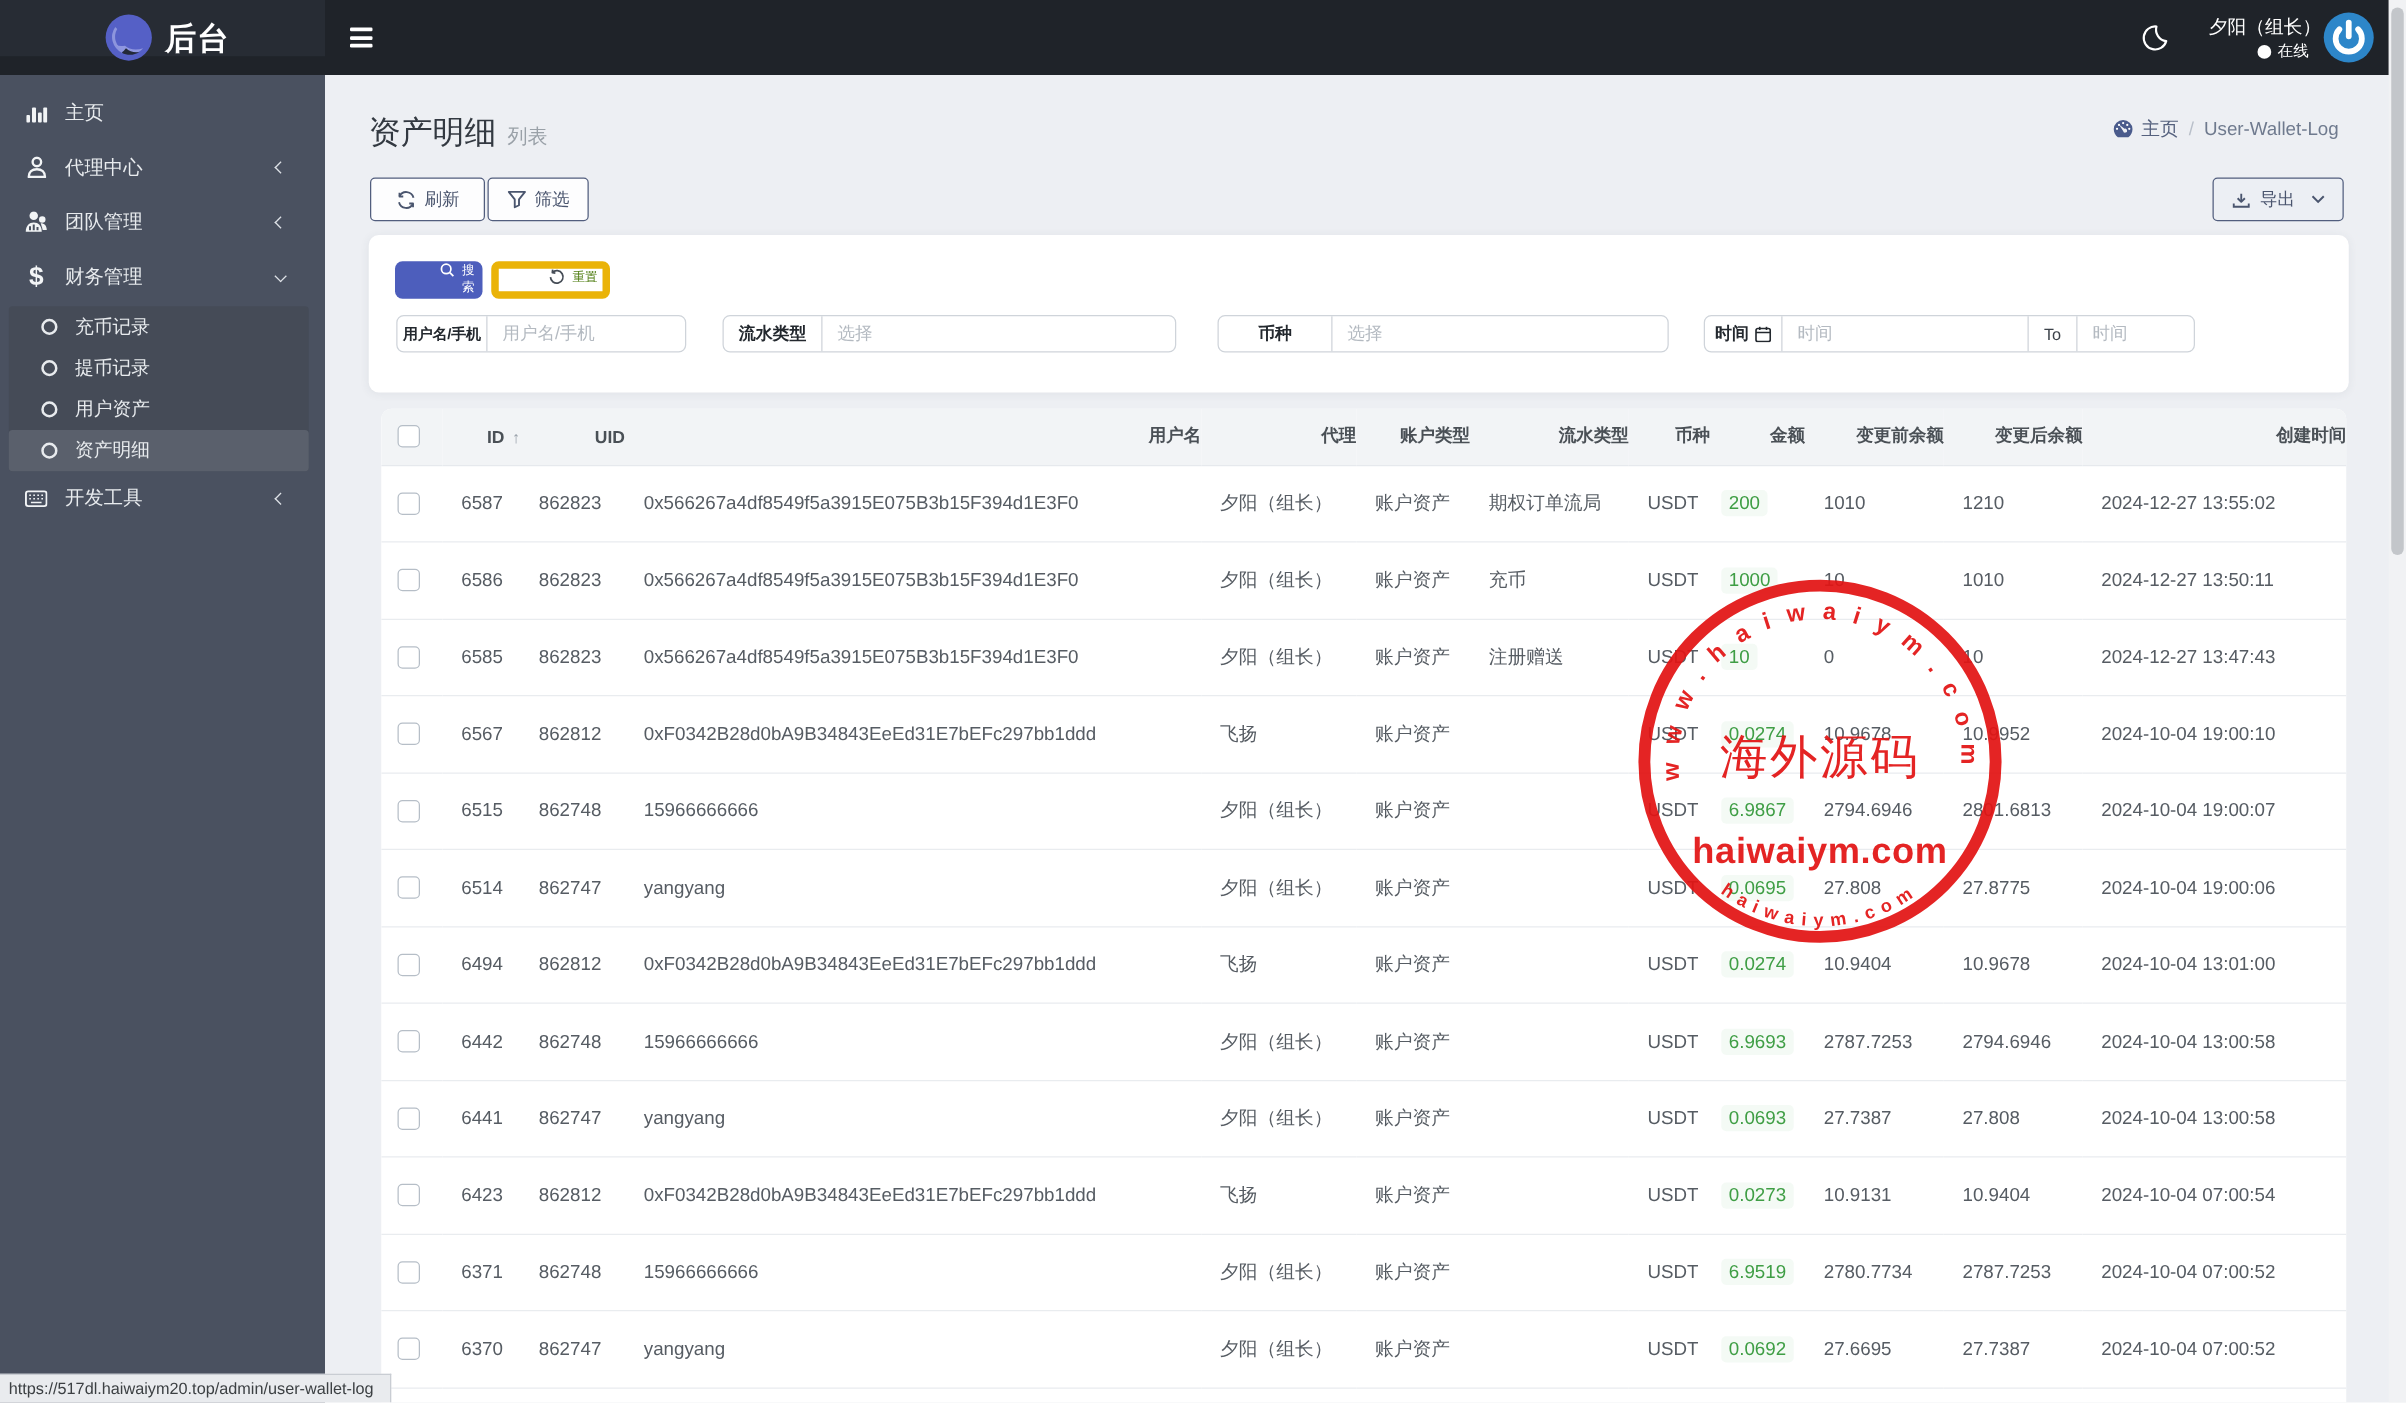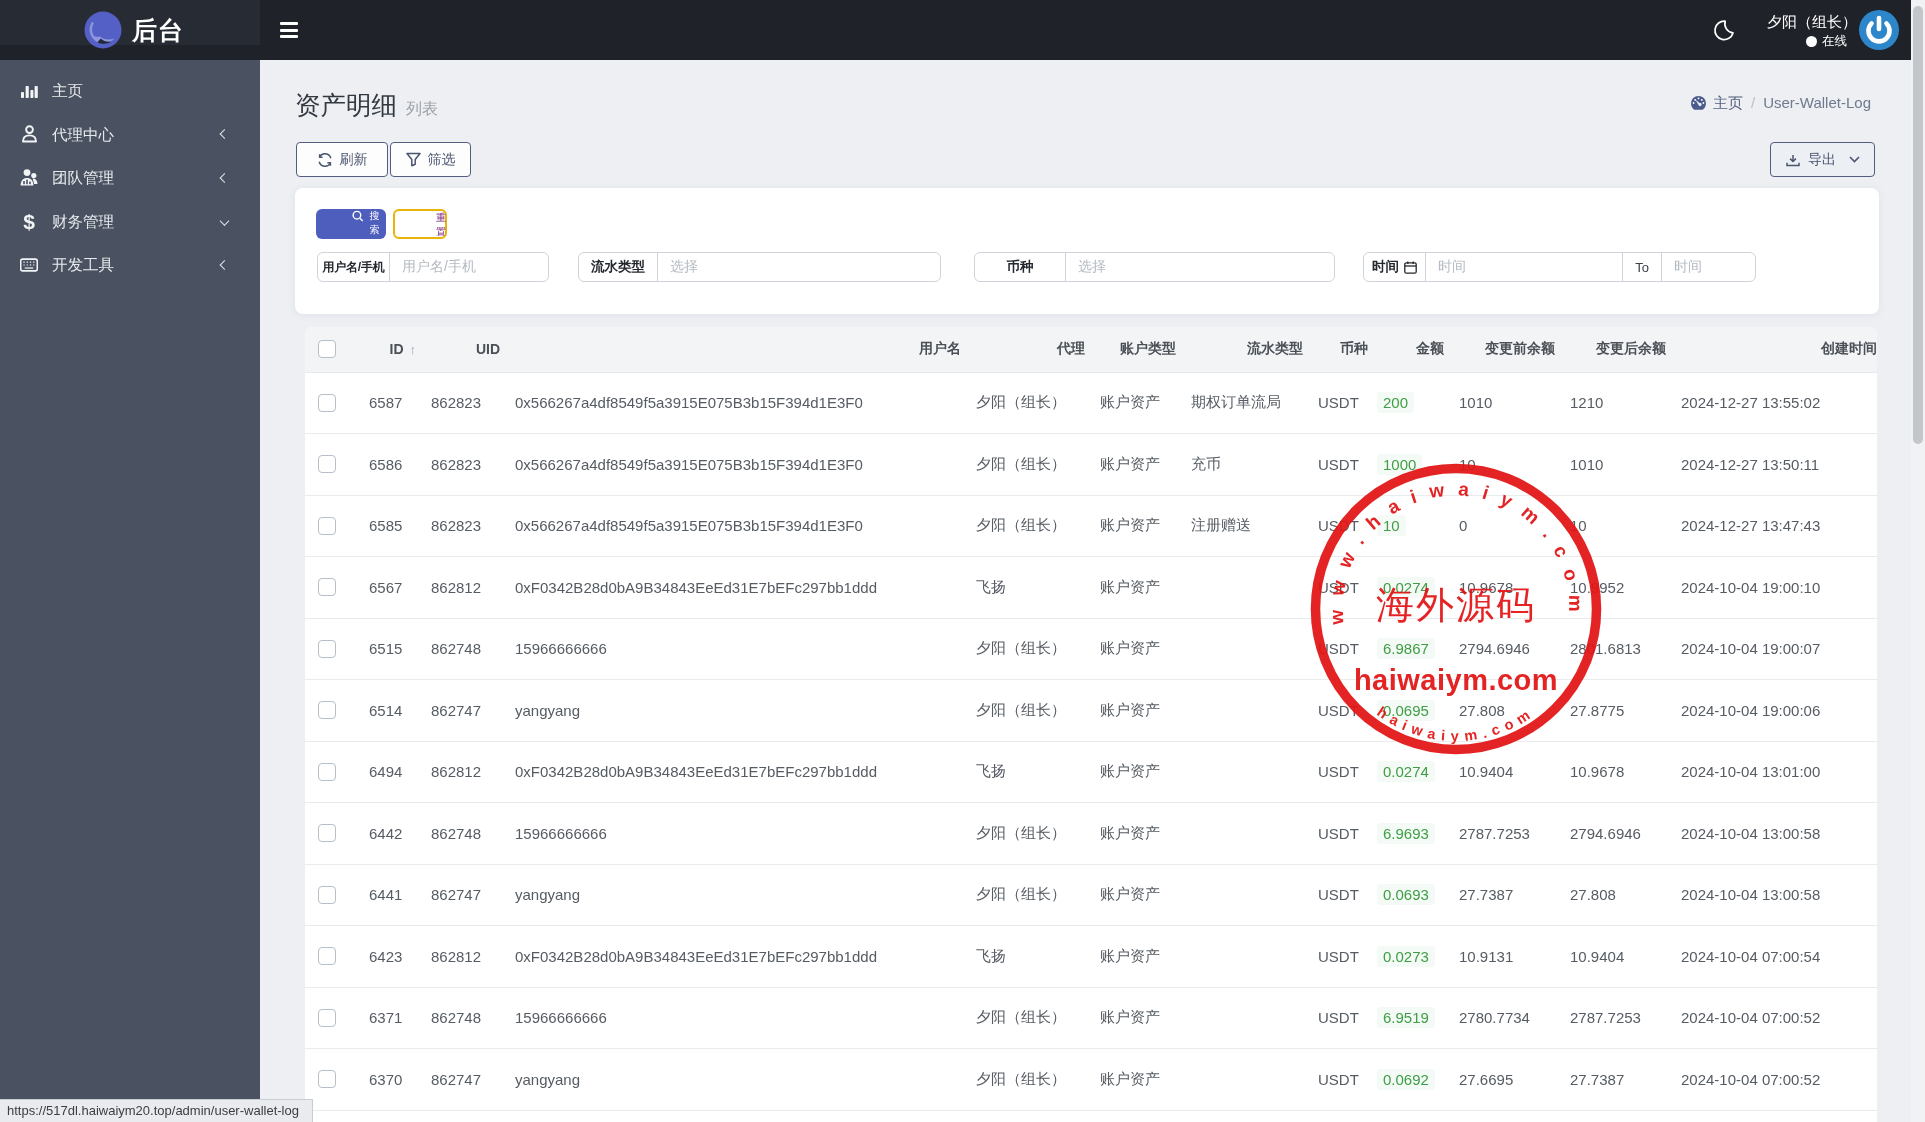--- a/index.html
+++ b/index.html
@@ -39,21 +39,21 @@
 .bcrumb .sep{color:#b9bfc9;margin:0 8px;}
 .bcrumb .cur{color:#6f7a8e;}
 .btn{position:absolute;height:35px;border:1px solid #525e7e;border-radius:4px;background:#fdfdfe;color:#4a556e;font-size:14px;display:flex;align-items:center;justify-content:center;gap:7px;}
 #b-refresh{left:296px;top:142px;width:92px;}
 #b-filter{left:390px;top:142px;width:81px;}
 #b-export{left:1770px;top:142px;width:105px;background:#eceff4;}
 
 .fcard{position:absolute;left:295px;top:188px;width:1584px;height:126px;background:#fff;border-radius:8px;box-shadow:0 1px 8px rgba(60,70,90,.07);}
 .btn2{position:absolute;top:21px;height:30px;border-radius:6px;font-size:10px;display:flex;align-items:flex-start;justify-content:center;gap:6px;padding-left:36px;}
 #b-search{left:21px;width:70px;background:#4d5ebc;color:#fff;border:none;}
-#b-reset{left:98px;width:54px;background:#fff;border:2px solid #eab308;color:#701a75;}
+#b-reset{left:98px;width:95px;background:#fff;border:6px solid #eab308;color:#4d7c0f;}
 .ig{position:absolute;top:64px;height:30px;border:1px solid #cfd4da;border-radius:6px;background:#fff;display:flex;}
 .ig .lb{display:flex;align-items:center;justify-content:center;font-size:13.5px;font-weight:700;color:#23282e;border-right:1px solid #cfd4da;white-space:nowrap;}
 .ig .in{flex:1;display:flex;align-items:center;padding-left:12px;font-size:14px;color:#b4bac1;}
 #g1{left:22px;width:232px;}  #g1 .lb{width:72px;font-size:12px;letter-spacing:-0.2px;}
 #g2{left:283px;width:363px;} #g2 .lb{width:79px;}
 #g3{left:679px;width:361px;} #g3 .lb{width:91px;}
 #g4{left:1068px;width:393px;}#g4 .lb{width:62px;gap:5px;}
 #g4 .to{width:40px;display:flex;align-items:center;justify-content:center;font-size:13px;color:#3c424a;border-left:1px solid #cfd4da;border-right:1px solid #cfd4da;}
 #g4 .in{flex:none;}
 #g4 .in.a{width:196px;}
@@ -96,20 +96,26 @@
           <circle cx="13.8" cy="6.5" r="2.6"></circle>
           <path d="M12.6 9.6 C15.5 9.6 17.4 11.6 17.4 15 L14.2 15"></path>
           <g fill="#4a5160">
             <rect x="3.2" y="12" width="1.6" height="3.2"></rect>
             <rect x="6.2" y="10.6" width="1.6" height="4.6"></rect>
             <rect x="9.2" y="12.6" width="1.6" height="2.6"></rect>
           </g>
         </svg>
       </span>团队管理<span class="chev l"></span></div>
   <div class="mi"><span class="ic" style="font-size:21px;font-weight:700;color:#f2f4f6;">$</span>财务管理<span class="chev d"></span></div>
+  <div class="submenu">
+    <div class="smi"><span class="cir"></span>充币记录</div>
+    <div class="smi"><span class="cir"></span>提币记录</div>
+    <div class="smi"><span class="cir"></span>用户资产</div>
+    <div class="smi active"><span class="cir"></span>资产明细</div>
+  </div>
   <div class="mi"><span class="ic">
         <svg width="19" height="14" viewBox="0 0 19 14" fill="none" stroke="#f2f4f6">
           <rect x="0.8" y="0.8" width="17.4" height="12.4" rx="2" stroke-width="1.6"></rect>
           <g stroke-width="1.3">
             <line x1="3.6" y1="4" x2="5" y2="4"></line>
             <line x1="7" y1="4" x2="8.4" y2="4"></line>
             <line x1="10.4" y1="4" x2="11.8" y2="4"></line>
             <line x1="13.8" y1="4" x2="15.2" y2="4"></line>
             <line x1="3.6" y1="7" x2="5" y2="7"></line>
             <line x1="7" y1="7" x2="8.4" y2="7"></line>

